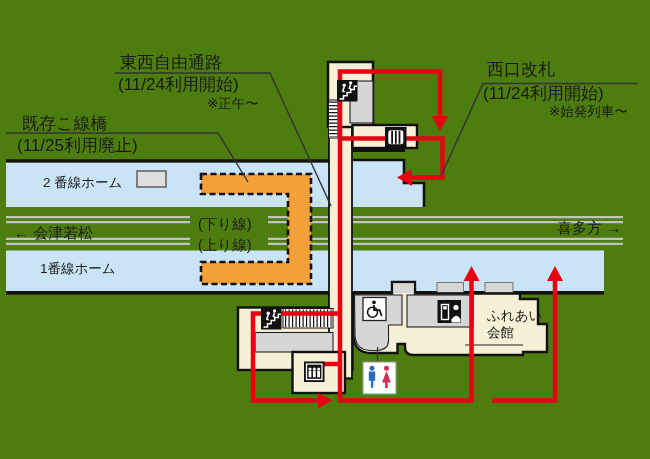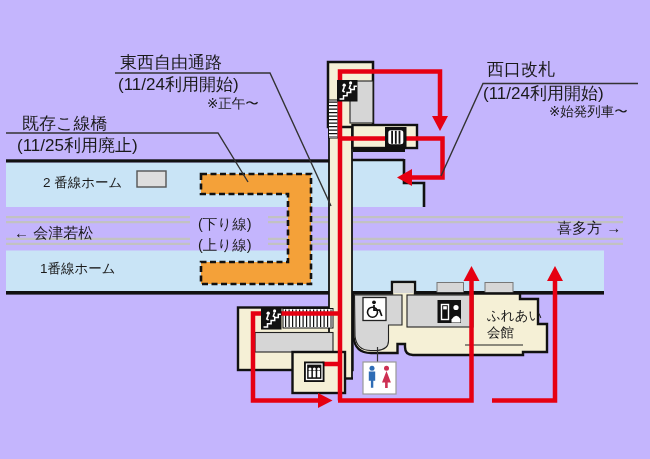--- a/index.html
+++ b/index.html
@@ -1,16 +1,16 @@
 <!DOCTYPE html>
 <html><head>
 <meta charset="utf-8">
 <style>
   html,body{margin:0;padding:0;background:#ffffff;}
-  .stage{width:650px;height:459px;position:relative;background:#c4b5fd;overflow:hidden;}
+  .stage{width:650px;height:459px;position:relative;background:#4d7c0f;overflow:hidden;}
   svg{display:block;}
   text{font-family:"Liberation Sans","DejaVu Sans",sans-serif;fill:#1a1a1a;}
   .lbl-big{font-size:17px;}
   .lbl-note{font-size:13.5px;}
   .lbl-mid{font-size:14.5px;}
   .lbl-sm{font-size:13.5px;}
   .lbl-dest{font-size:15px;}
 </style>
 </head>
 <body>

